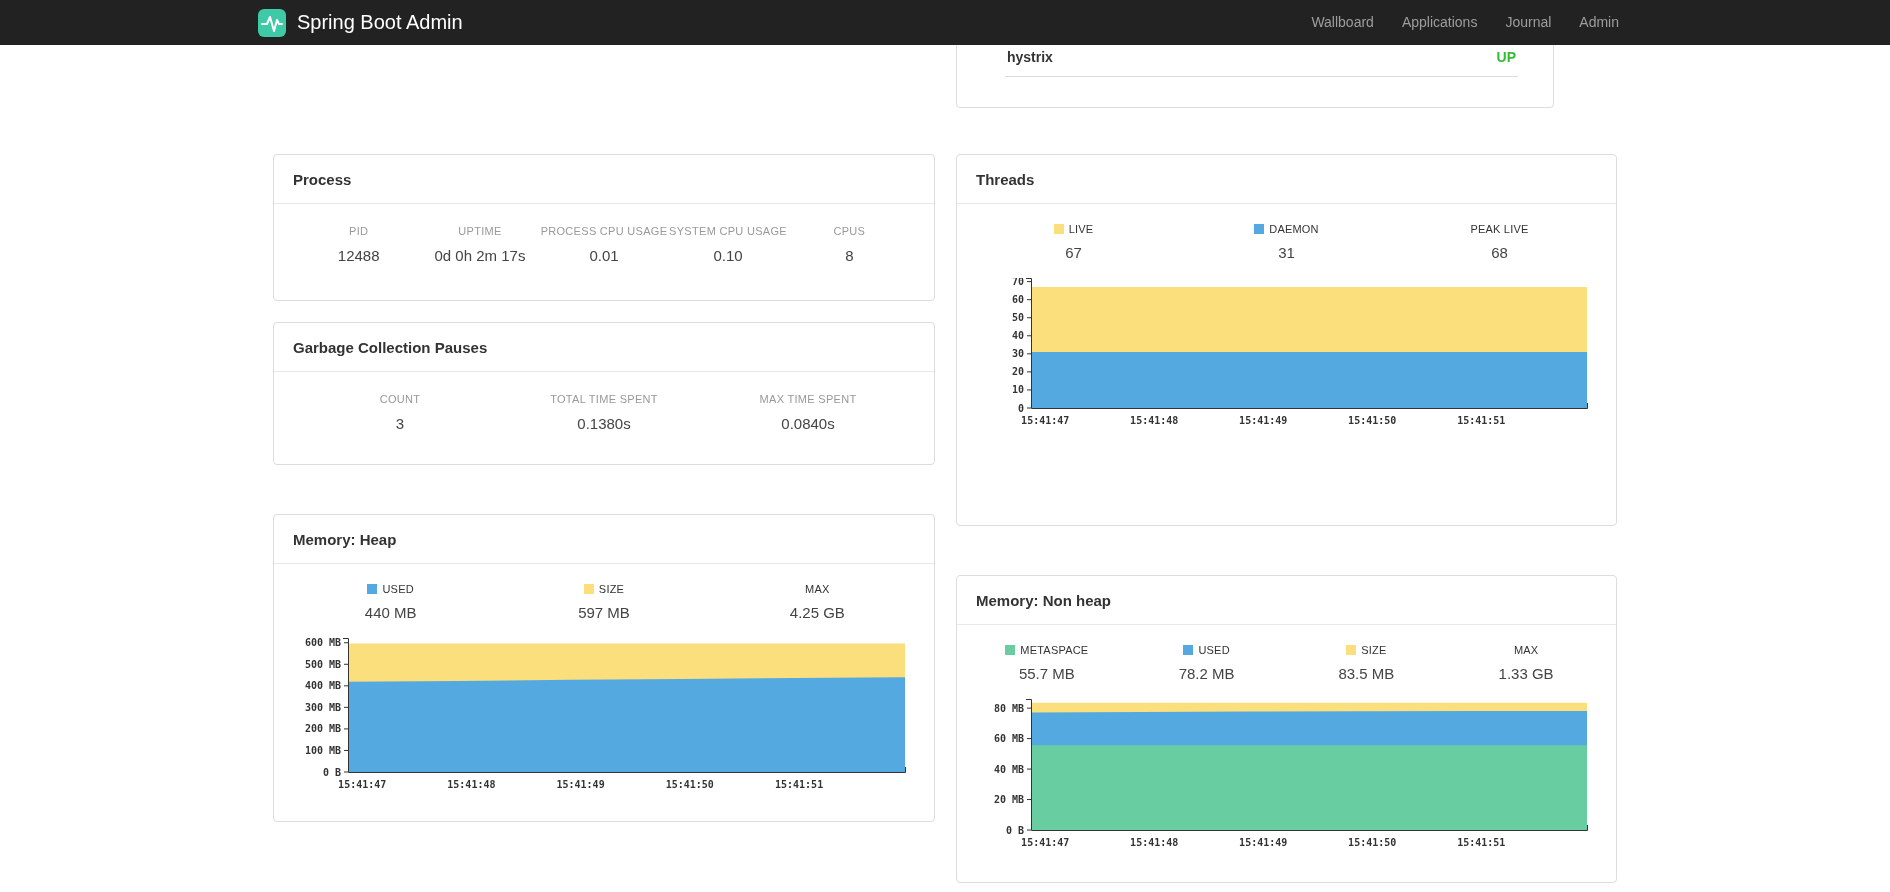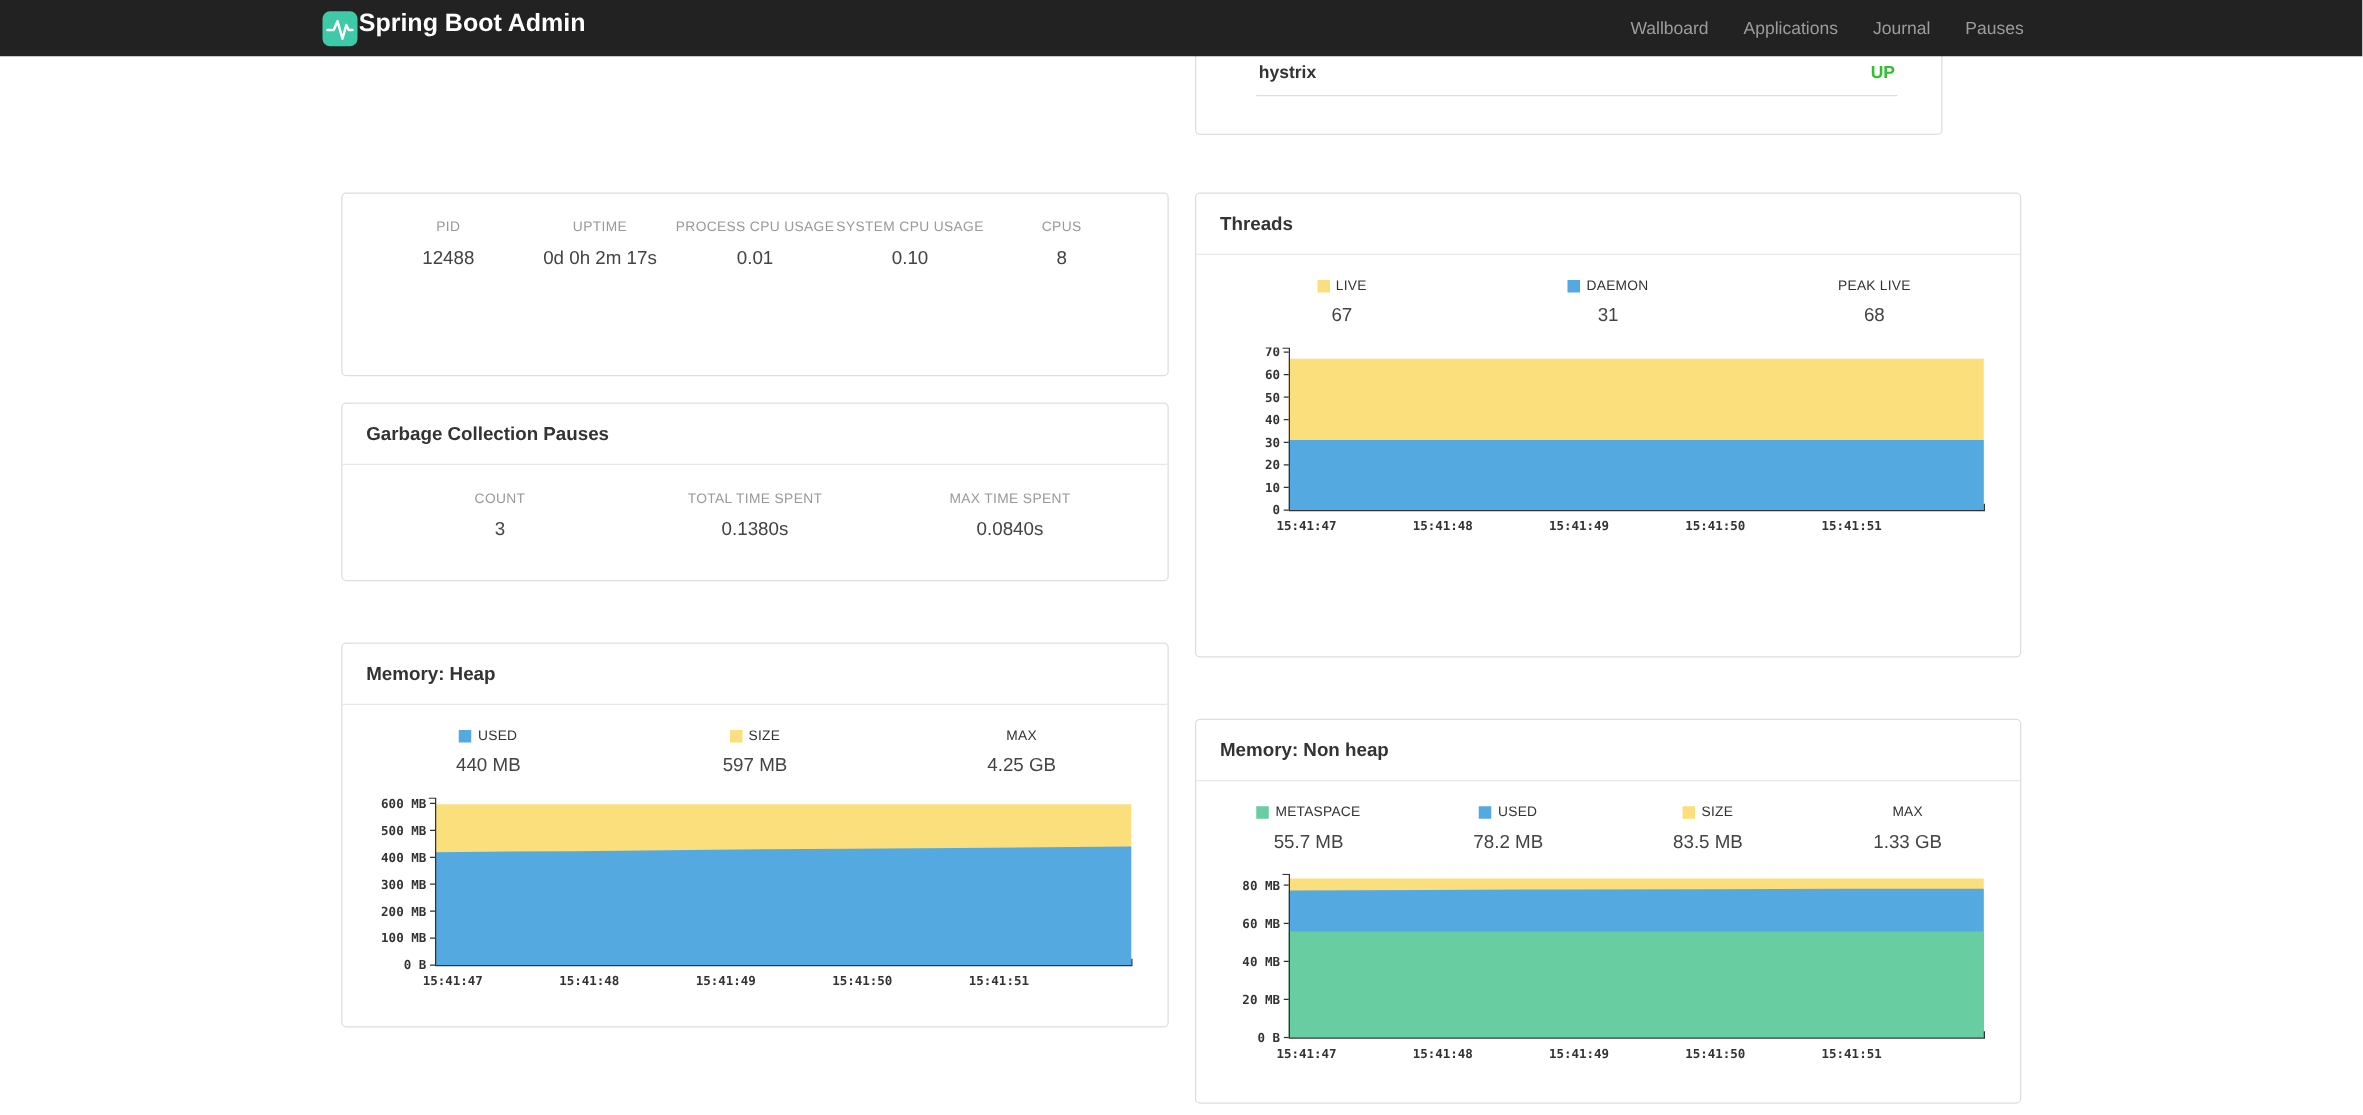--- a/index.html
+++ b/index.html
@@ -2,21 +2,21 @@
 <html><head>
 <meta charset="utf-8">
 <style>
   * { box-sizing: border-box; }
   html,body { margin:0; padding:0; background:#fff; font-family:"Liberation Sans", sans-serif; color:#333; }
   body { width:1890px; min-height:892px; overflow-x:hidden; }
 
   
   .navbar { height:45px; background:#222; position:relative; z-index:100; }
   .nav-inner { width:1376px; margin:0 auto; height:100%; display:flex; align-items:center; }
-  .brand { display:flex; gap:0; color:#fff; font-size:20px; font-weight:bold; cursor:pointer; }
+  .brand { display:flex; align-items:center; gap:10px; color:#fff; font-size:20px; font-weight:normal; cursor:pointer; }
   .brand-logo { width:30px; height:30px; display:block; }
   .nav-items { list-style:none; margin:0 0 0 auto; padding:0; display:flex; }
   .nav-items li { color:#9d9d9d; font-size:14px; padding:0 14px; cursor:pointer; line-height:45px; }
 
   
   .container { width:1344px; margin:0 auto; position:relative; }
   .grid { display:grid; grid-template-columns:662px 661px; column-gap:21px; padding-top:109px; }
   .card { background:#fff; border:1px solid #ddd; border-radius:4px; }
   .card-header { padding:16px 19px 15px; border-bottom:1px solid #e8e8e8; font-weight:bold; font-size:15px; color:#333; }
 
@@ -61,39 +61,40 @@
           <rect x="1" y="1" width="28" height="28" rx="6" fill="#3EC9A7"></rect>
           <polyline points="5,16 10,16 13,9 17,23 20,12 22,16 25,16" fill="none" stroke="#fff" stroke-width="2" stroke-linejoin="round" stroke-linecap="round"></polyline>
         </svg>
       </span>
       <span>Spring Boot Admin</span>
     </div>
     <ul class="nav-items">
       <li>Wallboard</li>
       <li>Applications</li>
       <li>Journal</li>
-      <li>Pauses</li>
+      <li>Admin</li>
     </ul>
   </div>
 </nav>
 
 <div class="container">
 
   <div class="card health-card">
     <div class="health-row">
       <span class="health-name">hystrix</span>
       <span class="health-status" style="color: rgb(50, 190, 50);">UP</span>
     </div>
   </div>
 
   <div class="grid">
 
     <div class="col">
 
       <div class="card card-process">
+        <div class="card-header">Process</div>
         <div class="metrics">
           <div class="metric">
             <div class="metric-label">PID</div>
             <div class="metric-value">12488</div>
           </div>
           <div class="metric">
             <div class="metric-label">UPTIME</div>
             <div class="metric-value">0d 0h 2m 17s</div>
           </div>
           <div class="metric">

